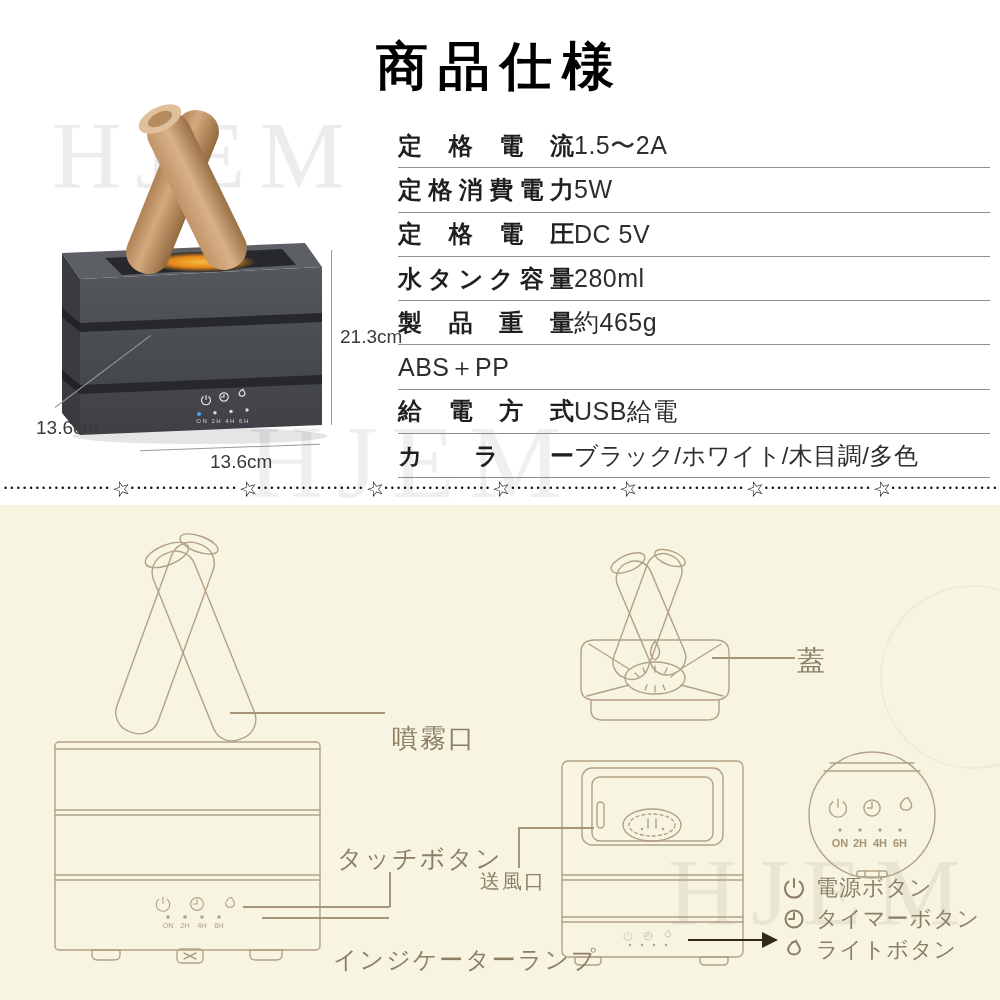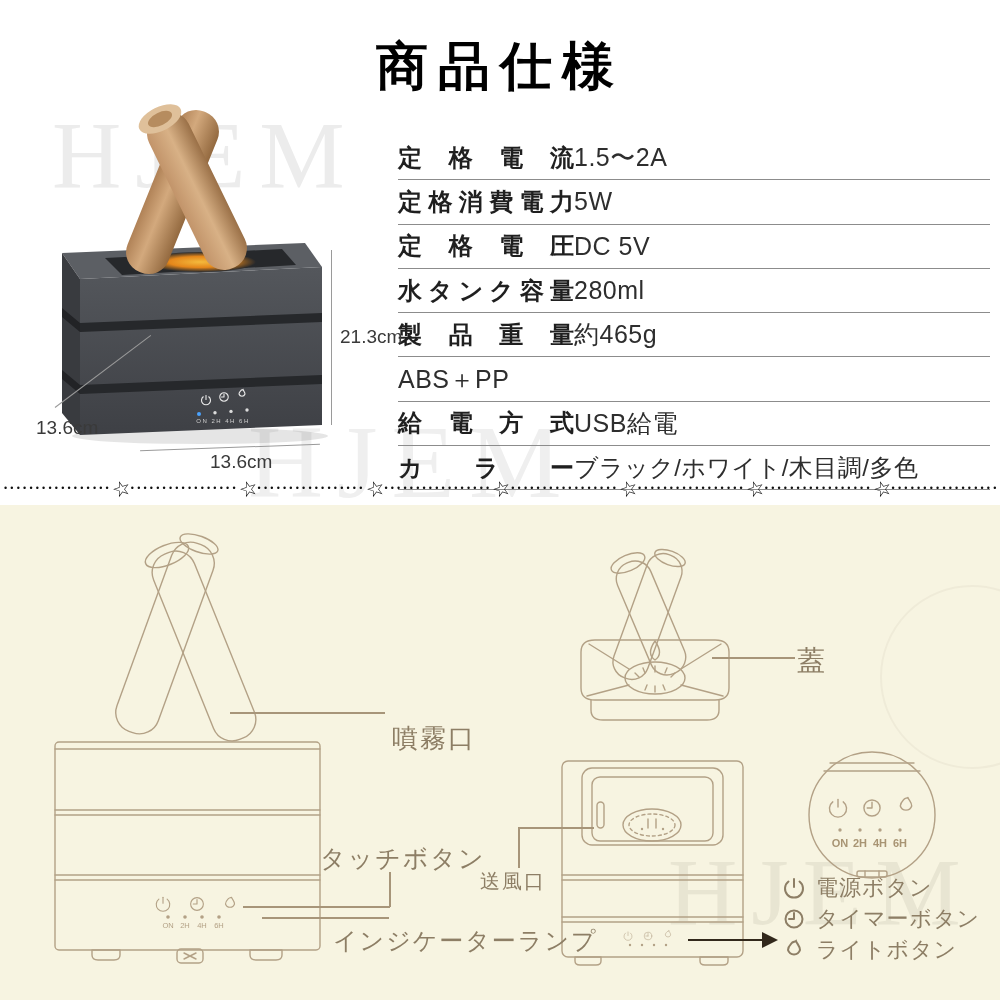--- a/index.html
+++ b/index.html
@@ -4,21 +4,21 @@
 <style>
   html,body{margin:0;padding:0;}
   body{font-family:"Liberation Sans","DejaVu Sans",sans-serif;}
   #stage{position:relative;width:1000px;height:1000px;background:#ffffff;overflow:hidden;}
 
   
   .page-title{position:absolute;top:32px;left:0;width:100%;text-align:center;
     font-size:52px;font-weight:700;letter-spacing:10px;color:#000;}
 
   
-  .spec-table{position:absolute;left:398px;top:136px;width:592px;z-index:2;}
+  .spec-table{position:absolute;left:398px;top:124px;width:592px;z-index:2;}
   .spec-row{display:flex;align-items:center;height:43.3px;border-bottom:1.5px solid #8c8c8c;}
   .spec-label{width:176px;font-size:24px;font-weight:600;color:#1f1f1f;
     text-align:justify;text-align-last:justify;letter-spacing:0;}
   .spec-value{font-size:25px;color:#2e2e2e;letter-spacing:.5px;white-space:nowrap;}
 
   
   .wm{position:absolute;font-family:"Liberation Serif","DejaVu Serif",serif;
     color:#ececec;letter-spacing:14px;z-index:0;user-select:none;white-space:nowrap;}
 
   
@@ -321,26 +321,26 @@
       <text x="100" y="102">6H</text>
     </g>
     <rect x="57" y="126" width="30" height="6" rx="2"></rect>
     <line x1="65" y1="126" x2="65" y2="132"></line>
       <line x1="79" y1="126" x2="79" y2="132"></line>
   </svg>
 
   <div class="conn" style="left:230px;top:712px;width:155px;height:1.5px;"></div>
   <div class="jp-label" style="left:392px;top:697px;font-size:26px;margin-top:24px;">噴霧口</div>
 
-  <div class="jp-label" style="left:320px;top:842px;font-size:25px;">タッチボタン</div>
+  <div class="jp-label" style="left:337px;top:842px;font-size:25px;">タッチボタン</div>
   <div class="conn" style="left:389px;top:872px;width:1.5px;height:35px;"></div>
   <div class="conn" style="left:243px;top:906px;width:147px;height:1.5px;"></div>
 
   <div class="conn" style="left:262px;top:917px;width:127px;height:1.5px;"></div>
-  <div class="jp-label" style="left:333px;top:925px;font-size:24px;">インジケーターランプ</div>
+  <div class="jp-label" style="left:333px;top:944px;font-size:24px;">インジケーターランプ</div>
 
   <div class="conn" style="left:518px;top:827px;width:76px;height:1.5px;"></div>
   <div class="conn" style="left:518px;top:827px;width:1.5px;height:41px;"></div>
   <div class="jp-label" style="left:480px;top:868px;font-size:20px;">送風口</div>
 
   <div class="conn" style="left:712px;top:657px;width:83px;height:1.5px;"></div>
   <div class="jp-label" style="left:797px;top:642px;font-size:28px;">蓋</div>
 
   <div class="arrow-line"></div>
   <div class="arrow-head"></div>

